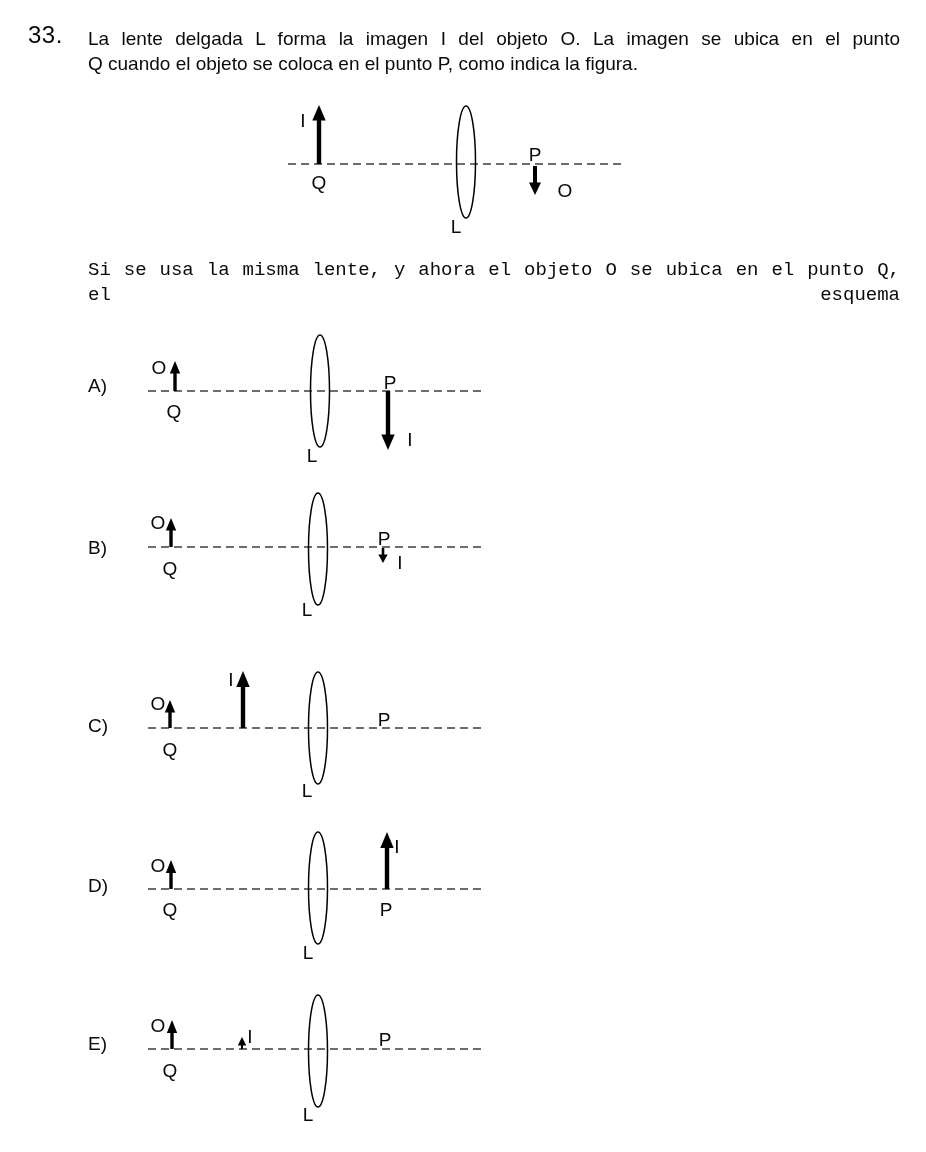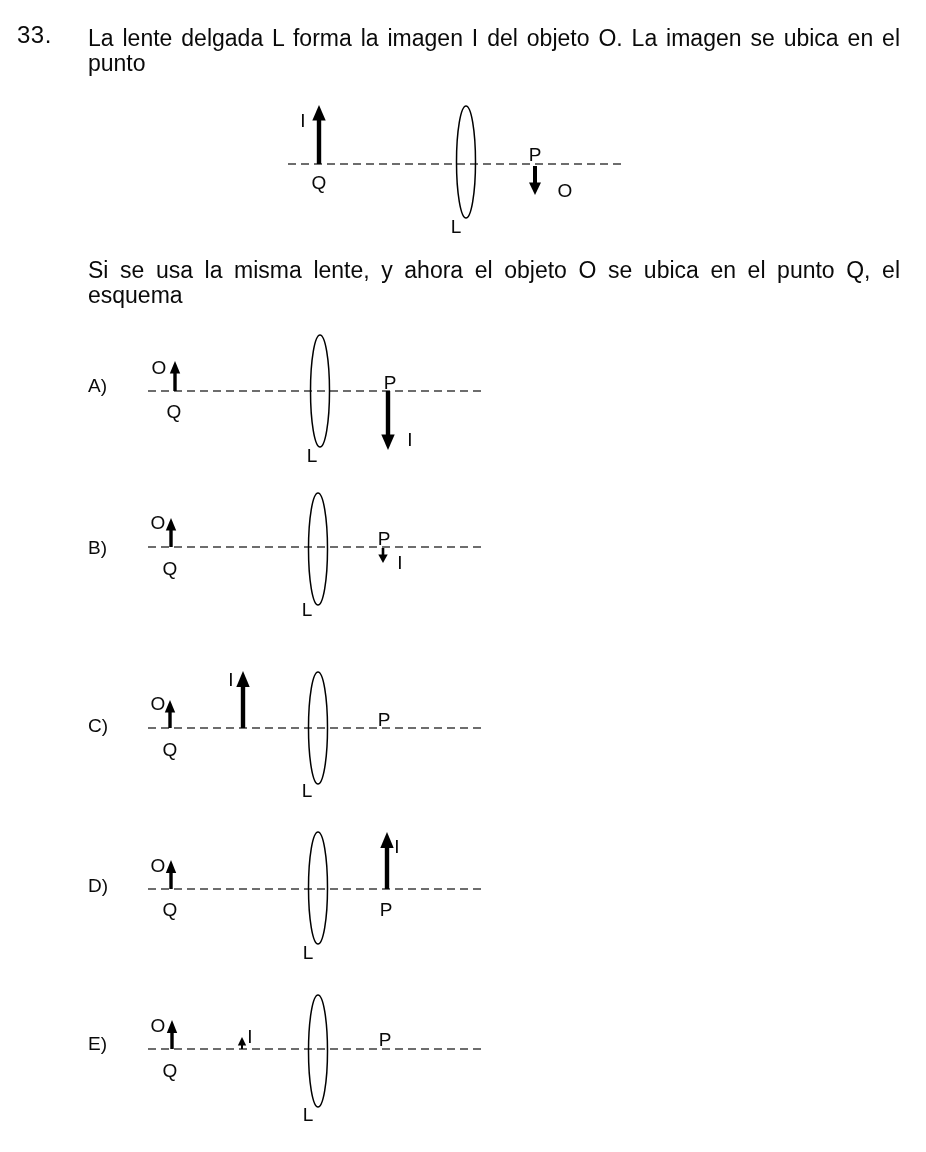--- a/index.html
+++ b/index.html
@@ -6,37 +6,37 @@
   body {
     width: 926px; height: 1152px;
     background: #ffffff;
     font-family: "Liberation Sans", sans-serif;
     color: #0a0a0a;
     position: relative;
     overflow: hidden;
   }
   .abs { position: absolute; }
   .qnum {
-    left: 17px; top: 21px;
+    left: 28px; top: 21px;
     font-size: 24px;
     letter-spacing: 0.5px;
   }
   .para {
     left: 88px; width: 812px;
-    font-size: 23px;
+    font-size: 19px;
     line-height: 25px;
     white-space: nowrap;
   }
   .para .line { white-space: normal; }
   .para .line-full {
     text-align: justify;
     text-align-last: justify;
   }
   .para1 { top: 26px; }
-  .para2 { top: 258px; }
+  .para2 { top: 258px; font-family: Liberation Mono, monospace; }
   .optletter {
     left: 88px;
     font-size: 19px;
   }
   svg { display: block; position: absolute; }
   svg text {
     font-family: "Liberation Sans", sans-serif;
     font-size: 19px;
     fill: #0a0a0a;
   }
@@ -53,20 +53,21 @@
   }
   .arrow { fill: #000000; stroke: none; }
 </style>
 </head>
 <body>
 
 <div class="abs qnum">33.</div>
 
 <div class="abs para para1">
   <div class="line line-full">La lente delgada L forma la imagen I del objeto O. La imagen se ubica en el punto</div>
+  <div class="line">Q cuando el objeto se coloca en el punto P, como indica la figura.</div>
 </div>
 
 <svg style="left:280px; top:92px;" width="355" height="150" viewBox="0 0 355 150">
   <line class="axis" x1="8" y1="72" x2="345" y2="72"></line>
 
   <g>
     <rect class="arrow" x="36.8" y="26" width="4.4" height="46"></rect>
     <polygon class="arrow" points="39,13 32.3,28.5 45.7,28.5"></polygon>
   </g>
   <ellipse class="lens" cx="186" cy="70" rx="9.5" ry="56"></ellipse>

